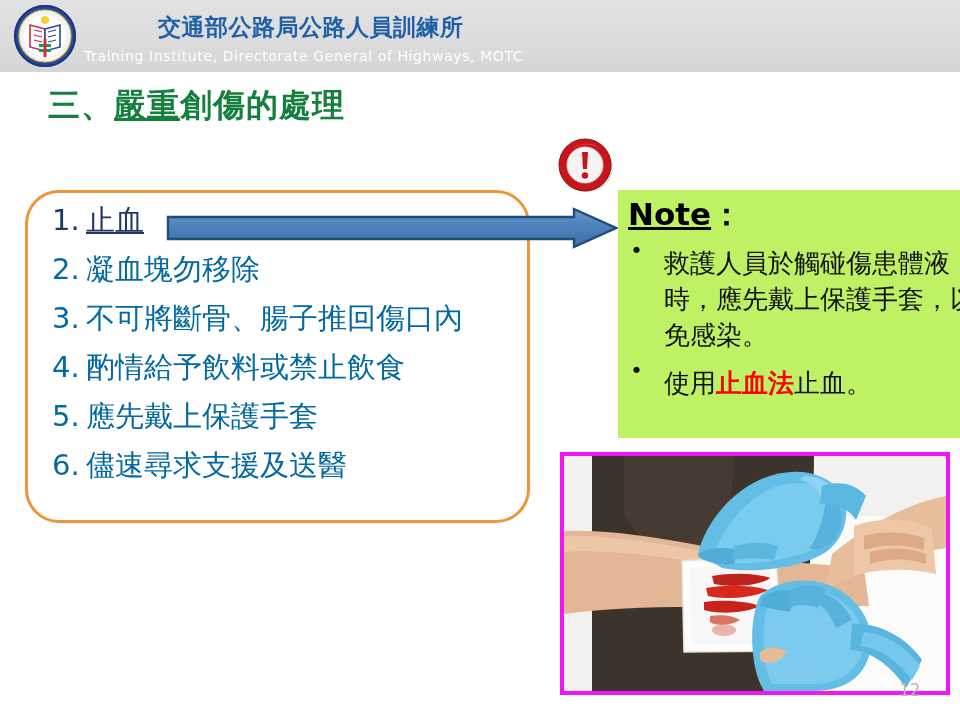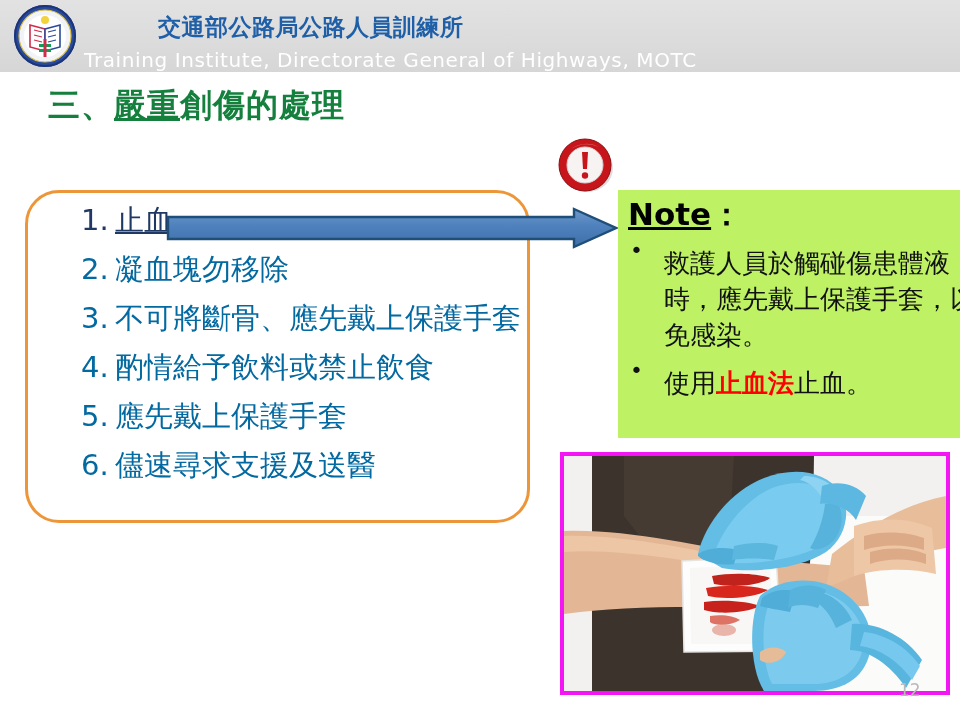--- a/index.html
+++ b/index.html
@@ -34,21 +34,21 @@
     font-size: 23px;
     font-weight: bold;
     color: #1f5fa8;
     letter-spacing: 0.5px;
     white-space: nowrap;
     margin-left: 48px;
   }
   #header-org-subtitle {
     position: absolute;
     left: 84px; top: 48px;
-    font-size: 20px;
+    font-size: 14px;
     color: #ffffff;
     letter-spacing: 0.6px;
     white-space: nowrap;
   }
 
   
   #slide-title {
     position: absolute;
     left: 48px; top: 84px;
     font-size: 32px;
@@ -67,21 +67,20 @@
     height: 333px;
     border: 3px solid #ed9639;
     border-radius: 34px;
     box-sizing: border-box;
     background: transparent;
   }
   #steps-list {
     position: absolute;
     left: 52px; top: 196px;
     width: 470px;
-    margin-left: 29px;
   }
   .step-item {
     font-size: 29px;
     line-height: 49px;
     color: #0369a1;
     white-space: nowrap;
     font-family: "DejaVu Sans", "Liberation Sans", sans-serif;
   }
   .step-item .num {
     display: inline-block;
@@ -200,21 +199,21 @@
 <div id="steps-box"></div>
 
 <div id="steps-list">
   <div class="step-item accent">
     <span class="num">1.</span><span class="txt">止血</span>
   </div>
   <div class="step-item">
     <span class="num">2.</span><span class="txt">凝血塊勿移除</span>
   </div>
   <div class="step-item">
-    <span class="num">3.</span><span class="txt">不可將斷骨、應先戴上保護手套</span>
+    <span class="num">3.</span><span class="txt">不可將斷骨、腸子推回傷口內</span>
   </div>
   <div class="step-item">
     <span class="num">4.</span><span class="txt">酌情給予飲料或禁止飲食</span>
   </div>
   <div class="step-item">
     <span class="num">5.</span><span class="txt">應先戴上保護手套</span>
   </div>
   <div class="step-item">
     <span class="num">6.</span><span class="txt">儘速尋求支援及送醫</span>
   </div>

